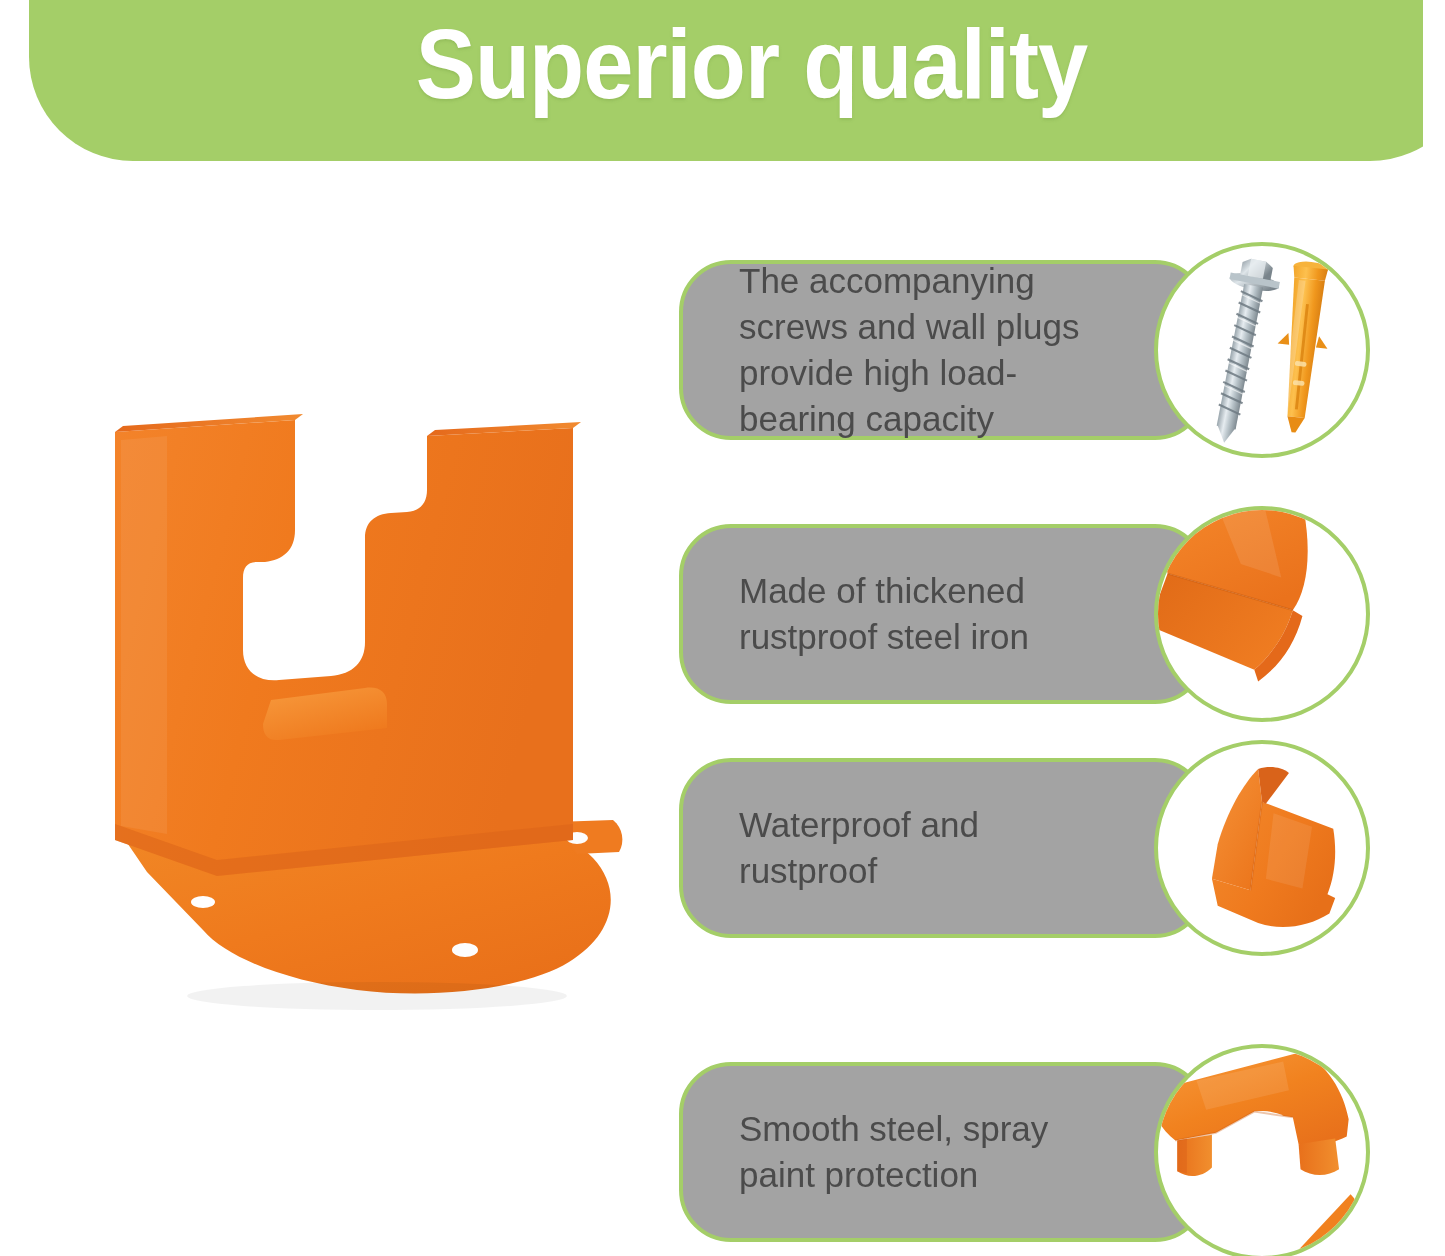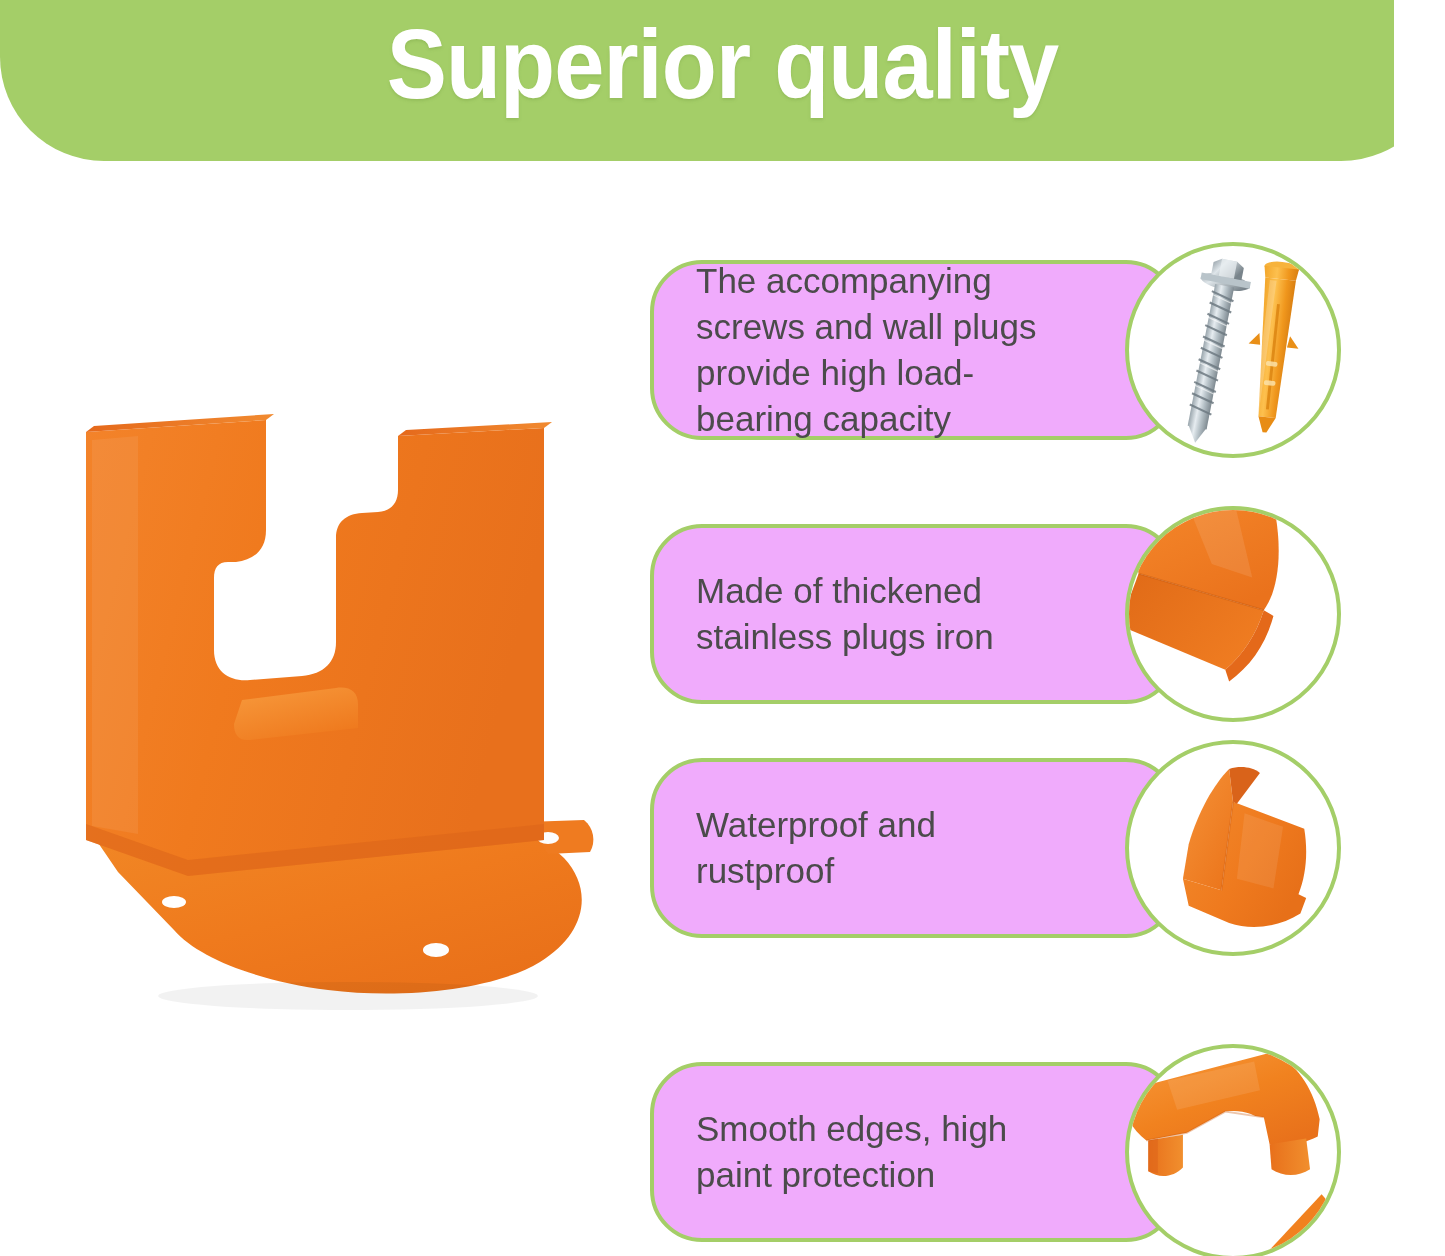--- a/index.html
+++ b/index.html
@@ -9,20 +9,21 @@
   }
   body {
     font-family: "Liberation Sans", sans-serif;
   }
   #page {
     position: relative;
     width: 1394px;
     height: 1256px;
     background: #ffffff;
     overflow: hidden;
+    margin-left: 29px;
   }
 
   
   .banner {
     position: absolute;
     left: 0;
     top: -14px;
     width: 1445px;
     height: 175px;
     background: #a4ce68;
@@ -63,23 +64,24 @@
     height: 182px;
   }
   .feature-box {
     position: absolute;
     left: 0; top: 0;
     width: 528px;
     height: 180px;
     box-sizing: border-box;
     border: 4px solid #a4ce68;
     border-radius: 52px;
-    background: #f0abfc;
+    background: #a3a3a3;
     display: flex;
     align-items: center;
+    padding-left: 14px;
   }
   .feature-text {
     padding-left: 42px;
     padding-right: 108px;
     color: #4b4b4b;
     font-size: 35px;
     line-height: 46px;
     font-family: "Liberation Sans", sans-serif;
   }
   .feature-circle {
@@ -239,21 +241,21 @@
           <path d="M 142 178 L 160 178 L 152 194 L 148 194 Z" fill="#e88c14"></path>
 
           <path d="M 139 36 L 146 36 L 142 176 L 137 176 Z" fill="#ffffff" opacity="0.22"></path>
         </g>
       </svg>
     </div>
   </div>
 
   <div class="feature f2">
     <div class="feature-box">
-      <div class="feature-text">Made of thickened stainless plugs iron</div>
+      <div class="feature-text">Made of thickened rustproof steel iron</div>
     </div>
     <div class="feature-circle">
       <svg viewBox="0 0 216 216" xmlns="http://www.w3.org/2000/svg" aria-hidden="true">
         <defs>
           <linearGradient id="c2a" x1="0" y1="0" x2="0.7" y2="1">
             <stop offset="0" stop-color="#f5882b"></stop>
             <stop offset="1" stop-color="#ea721c"></stop>
           </linearGradient>
           <linearGradient id="c2b" x1="0" y1="0" x2="1" y2="0.6">
             <stop offset="0" stop-color="#e06a17"></stop>
@@ -303,21 +305,21 @@
 
         <path d="M 108 60 L 96 152" stroke="#cf5f14" stroke-width="2" fill="none" opacity="0.4"></path>
 
         <path d="M 120 72 L 160 86 L 150 150 L 112 140 Z" fill="#ffffff" opacity="0.09"></path>
       </svg>
     </div>
   </div>
 
   <div class="feature f4">
     <div class="feature-box">
-      <div class="feature-text">Smooth edges, high paint protection</div>
+      <div class="feature-text">Smooth steel, spray paint protection</div>
     </div>
     <div class="feature-circle">
       <svg viewBox="0 0 216 216" xmlns="http://www.w3.org/2000/svg" aria-hidden="true">
         <defs>
           <linearGradient id="c4a" x1="0" y1="0" x2="0.8" y2="1">
             <stop offset="0" stop-color="#f79a3c"></stop>
             <stop offset="0.55" stop-color="#f1821f"></stop>
             <stop offset="1" stop-color="#e8711b"></stop>
           </linearGradient>
           <linearGradient id="c4b" x1="0" y1="0" x2="1" y2="0">

